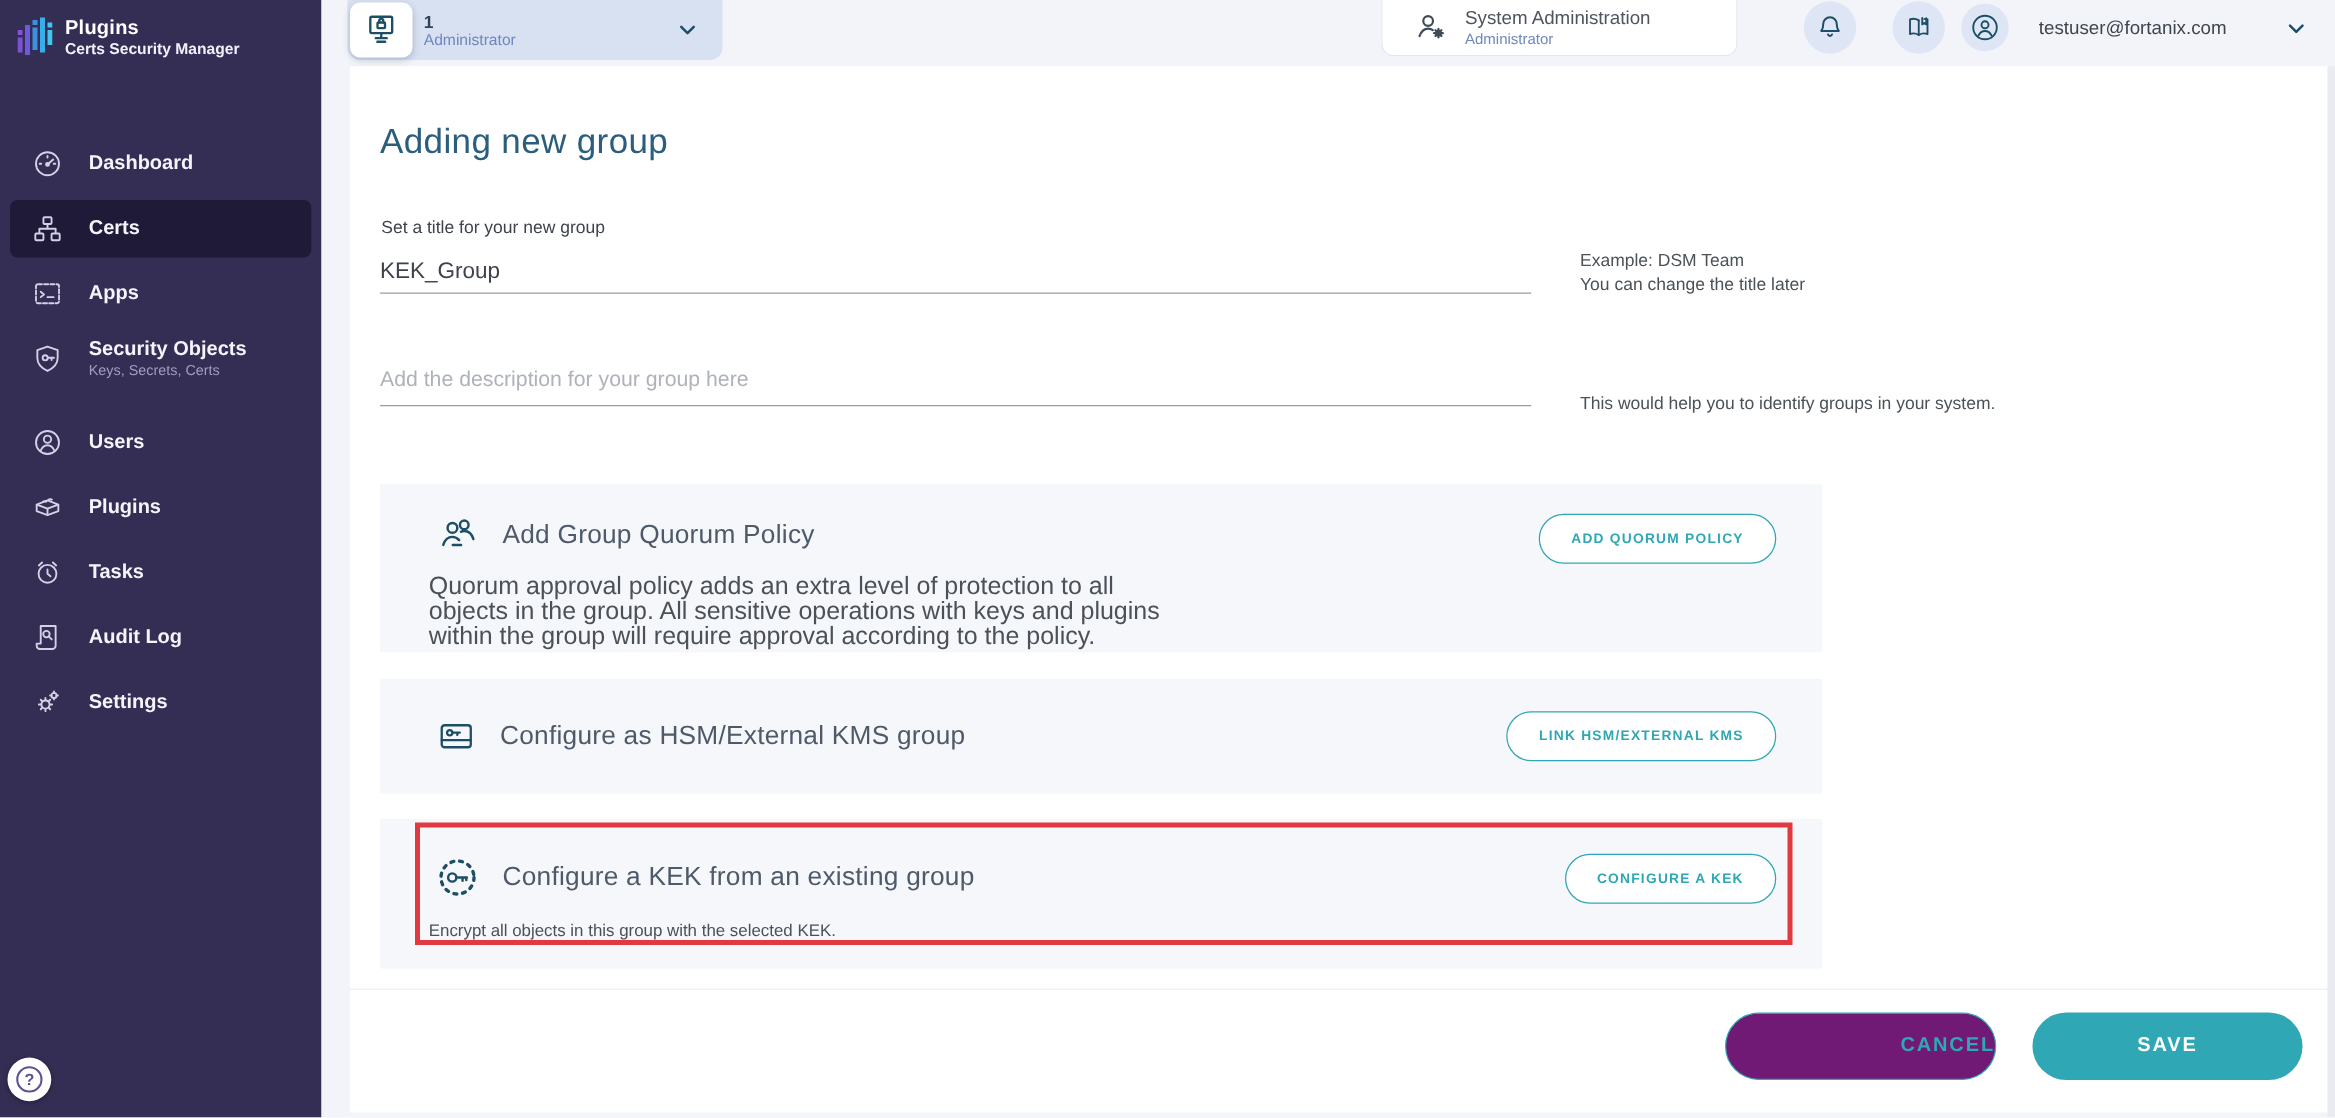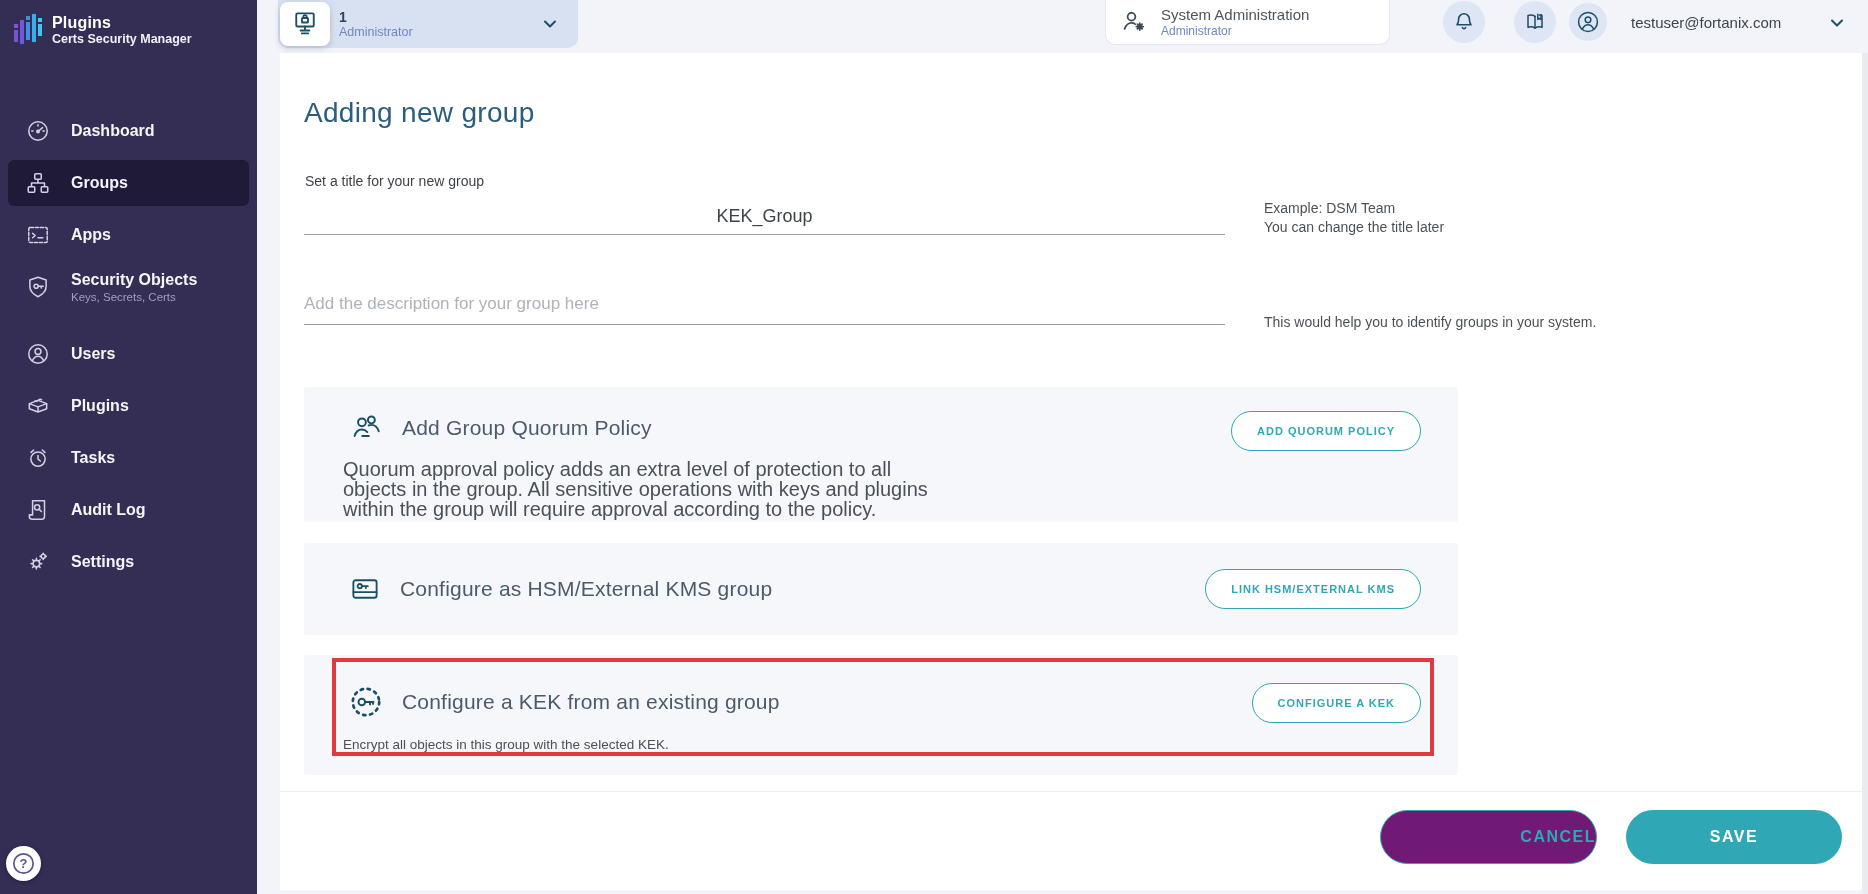--- a/index.html
+++ b/index.html
@@ -51,21 +51,21 @@
     display:flex; align-items:center; justify-content:center; color:#1C4F66;
   }
   .account-texts { margin-left:9px; }
   .account-name { font-size:14px; font-weight:700; color:#31405C; }
   .account-role { font-size:12.5px; color:#6E88BD; }
   .account-chevron { position:absolute; right:18px; top:14px; color:#1C4F66; }
 
   .context-box {
     position:absolute; left:848px; top:0; width:285px; height:45px;
     background:#fff; border:1px solid #E2E7F0; border-top:none; border-radius:0 0 10px 10px;
-    display:flex; align-items:center; gap:12px; padding-left:13px; cursor:pointer;
+    display:flex; align-items:center; gap:12px; padding-left:24px; cursor:pointer;
   }
   .context-box .cb-icon { color:#3E4A56; }
   .context-title { font-size:15px; color:#4F555E; }
   .context-role { font-size:12px; color:#6E88BD; margin-top:1px; }
 
   .icon-circle {
     position:absolute; top:1px; width:42px; height:42px; border-radius:50%;
     background:#DEE6F5; display:flex; align-items:center; justify-content:center;
     color:#1C4F66; cursor:pointer;
   }
@@ -82,21 +82,21 @@
   .page-title {
     position:absolute; left:24px; top:44px;
     font-size:28px; font-weight:500; color:#2B5E7D; letter-spacing:.3px;
   }
   .field-label { position:absolute; left:25px; top:120px; font-size:14px; color:#3E434B; }
   .line-input {
     position:absolute; left:24px; width:921px; background:transparent;
     border:none; border-bottom:1px solid #9A9DA6; outline:none;
     font-family:"Liberation Sans",sans-serif; font-size:18px; color:#3E434B;
   }
-  .title-input { top:146px; height:36px;text-align:center; }
+  .title-input { top:146px; height:36px; }
   .desc-input  { top:231px; height:41px; font-size:17px; }
   .desc-input::placeholder { color:#AEB2BA; opacity:1; }
   .helper { position:absolute; left:984px; font-size:14px; color:#4A5258; line-height:19px; }
   .title-helper { top:146px; }
   .desc-helper { top:260px; }
 
   
   .panels { position:absolute; left:24px; top:334px; width:1154px; }
   .panel { position:relative; background:#F5F7FA; border-radius:2px; }
   .panel-1 { height:135px; margin-bottom:21px; padding:20px 0 0 44px; }
@@ -170,21 +170,21 @@
     </li>
     <li class="menu-item selected">
       <span class="mi-icon">
         <svg width="26" height="26" viewBox="0 0 24 24" fill="none" stroke="currentColor" stroke-width="1.4" stroke-linejoin="round">
           <rect x="9" y="3.5" width="6" height="5" rx="0.8"></rect>
           <rect x="3" y="15.5" width="6" height="5" rx="0.8"></rect>
           <rect x="15" y="15.5" width="6" height="5" rx="0.8"></rect>
           <path d="M12 8.5V12M6 15.5V12h12v3.5"></path>
         </svg>
       </span>
-      <span>Groups</span>
+      <span>Certs</span>
     </li>
     <li class="menu-item">
       <span class="mi-icon">
         <svg width="26" height="26" viewBox="0 0 24 24" fill="none" stroke="currentColor" stroke-width="1.4" stroke-linecap="round" stroke-linejoin="round">
           <rect x="3.5" y="5" width="17" height="14" rx="1.4" stroke-dasharray="3 1.6"></rect>
           <path d="M7 10.5l2.4 2L7 14.5M12 14.5h4.5"></path>
         </svg>
       </span>
       <span>Apps</span>
     </li>

